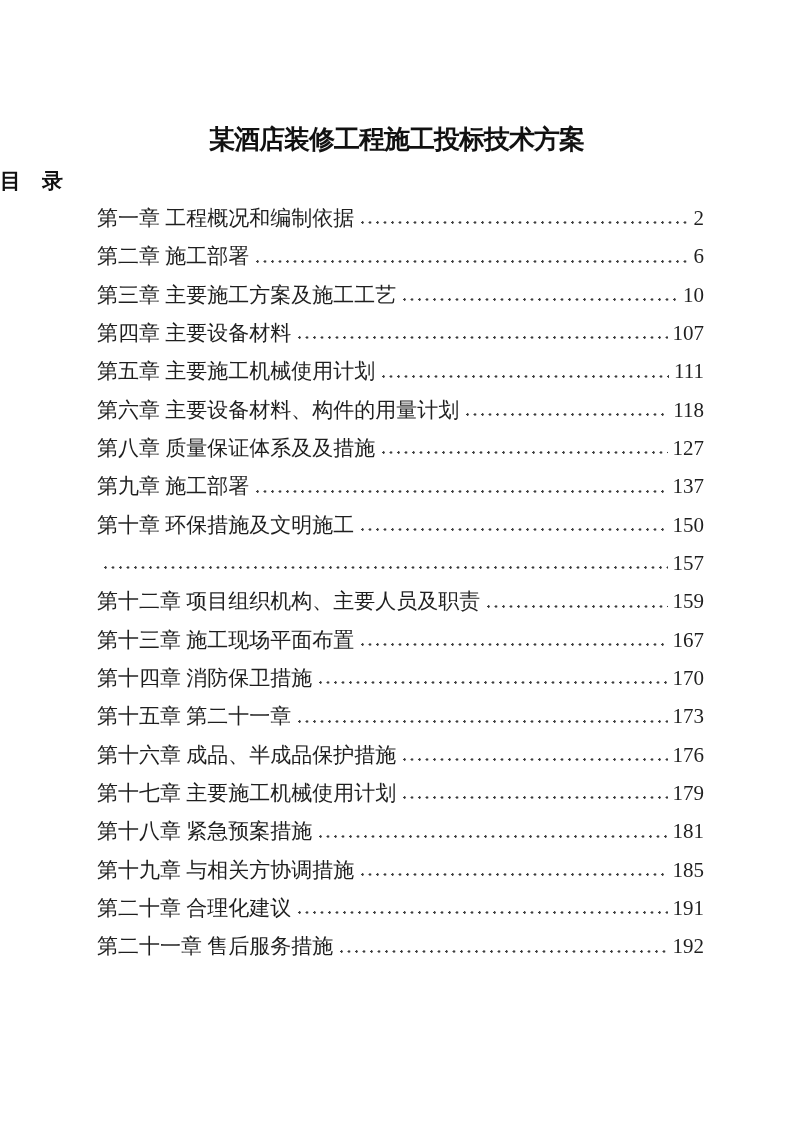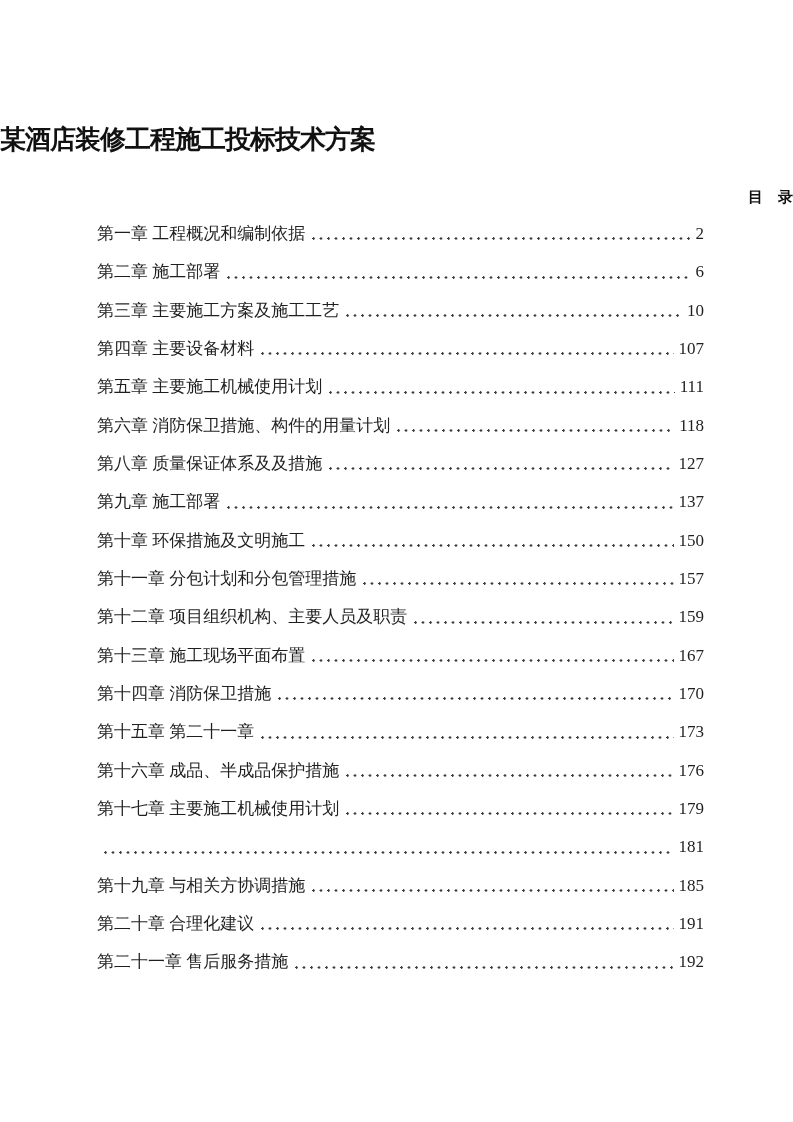--- a/index.html
+++ b/index.html
@@ -19,45 +19,46 @@
     overflow: hidden;
   }
   .sheet {
     position: relative;
     width: 793px;
     height: 1122px;
     background: #ffffff;
   }
   .doc-title {
     margin: 124px 0 0 0;
+    text-align: center;
     font-size: 26px;
     line-height: 32px;
     font-weight: bold;
     letter-spacing: -1px;
     color: #111111;
   }
   .toc-heading {
-    margin: 28px 0 0 0;
-    text-align: right;
-    font-size: 15px;
+    margin: 12px 0 0 0;
+    text-align: left;
+    font-size: 21px;
     line-height: 26px;
     font-weight: bold;
     color: #111111;
   }
   .toc-list {
     margin-top: 5px;
     padding-left: 97px;
     padding-right: 89px;
   }
   .toc-row {
     display: flex;
     align-items: baseline;
     height: 38.33px;
     line-height: 38.33px;
-    font-size: 17px;
+    font-size: 21px;
     justify-content: space-between;
   }
   .chapter {
     white-space: nowrap;
     color: var(--body-text);
   }
   .leader {
     flex: 1 1 auto;
     align-self: flex-end;
     height: 3px;
@@ -101,41 +102,40 @@
     <span class="chapter">第四章 主要设备材料</span>
     <span class="leader"></span>
     <span class="pageno">107</span>
   </div>
       <div class="toc-row">
     <span class="chapter">第五章 主要施工机械使用计划</span>
     <span class="leader"></span>
     <span class="pageno">111</span>
   </div>
       <div class="toc-row">
-    <span class="chapter">第六章 消防保卫措施、构件的用量计划</span>
+    <span class="chapter">第六章 主要设备材料、构件的用量计划</span>
     <span class="leader"></span>
     <span class="pageno">118</span>
   </div>
       <div class="toc-row">
     <span class="chapter">第八章 质量保证体系及及措施</span>
     <span class="leader"></span>
     <span class="pageno">127</span>
   </div>
       <div class="toc-row">
     <span class="chapter">第九章 施工部署</span>
     <span class="leader"></span>
     <span class="pageno">137</span>
   </div>
       <div class="toc-row">
     <span class="chapter">第十章 环保措施及文明施工</span>
     <span class="leader"></span>
     <span class="pageno">150</span>
   </div>
       <div class="toc-row">
-    <span class="chapter">第十一章 分包计划和分包管理措施</span>
     <span class="leader"></span>
     <span class="pageno">157</span>
   </div>
       <div class="toc-row">
     <span class="chapter">第十二章 项目组织机构、主要人员及职责</span>
     <span class="leader"></span>
     <span class="pageno">159</span>
   </div>
       <div class="toc-row">
     <span class="chapter">第十三章 施工现场平面布置</span>
@@ -156,20 +156,21 @@
     <span class="chapter">第十六章 成品、半成品保护措施</span>
     <span class="leader"></span>
     <span class="pageno">176</span>
   </div>
       <div class="toc-row">
     <span class="chapter">第十七章 主要施工机械使用计划</span>
     <span class="leader"></span>
     <span class="pageno">179</span>
   </div>
       <div class="toc-row">
+    <span class="chapter">第十八章 紧急预案措施</span>
     <span class="leader"></span>
     <span class="pageno">181</span>
   </div>
       <div class="toc-row">
     <span class="chapter">第十九章 与相关方协调措施</span>
     <span class="leader"></span>
     <span class="pageno">185</span>
   </div>
       <div class="toc-row">
     <span class="chapter">第二十章 合理化建议</span>

